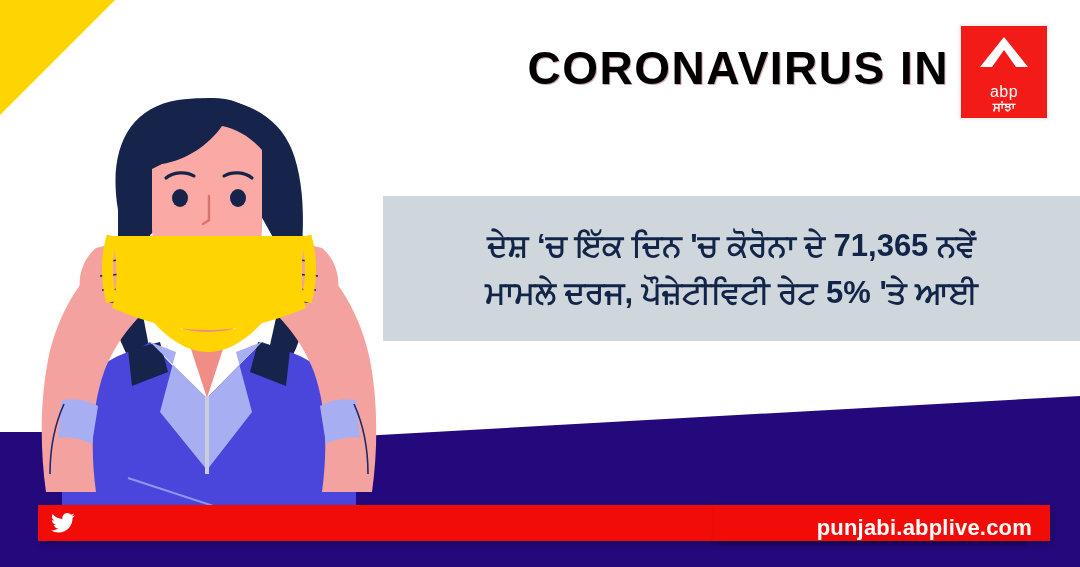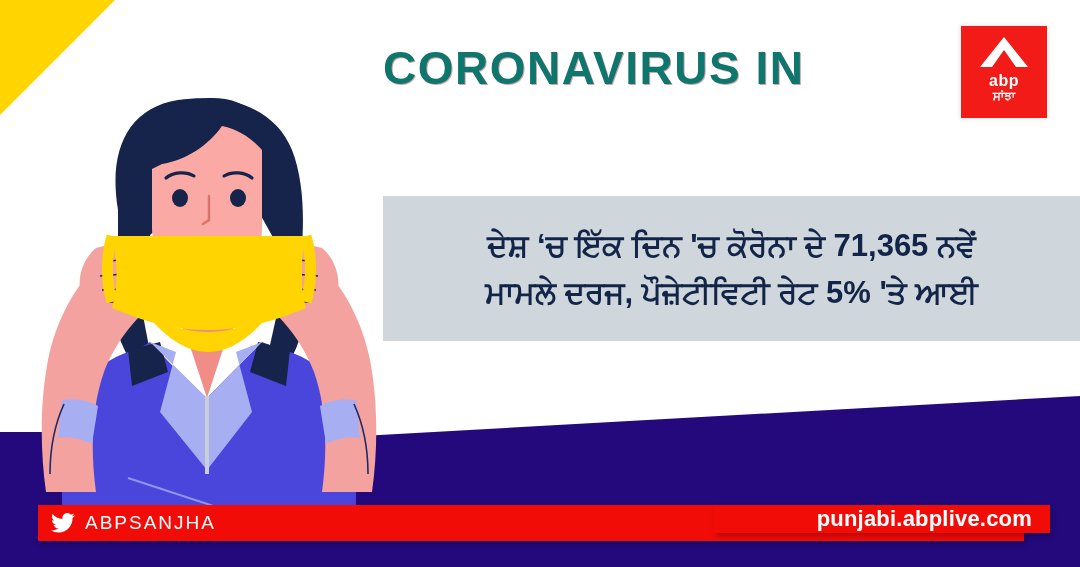--- a/index.html
+++ b/index.html
@@ -28,39 +28,39 @@
     background:#24097C;
   }
 
   
   .illus{position:absolute;left:0;top:0;width:420px;height:530px;}
   .illus svg{display:block;}
 
   
   .headline{
     position:absolute;left:383px;top:42px;width:566px;
-    text-align:left;
-    color:#0f766e;
+    text-align:right;
+    color:#000000;
     font-weight:bold;
     font-size:46px;
     line-height:52px;
     letter-spacing:1.5px;
     text-shadow:1px 1px 0 rgba(120,0,0,.35);
   }
 
   
   .logo{
     position:absolute;left:961px;top:26px;width:86px;height:92px;
     background:#F21B17;
     display:flex;flex-direction:column;align-items:center;justify-content:flex-start;
     box-shadow:0 0 6px rgba(0,0,0,.12);
   }
   .logo .chev{margin-top:11px;}
   .logo .abp{
-    color:#fff;font-weight:bold;font-size:16px;line-height:16px;margin-top:2px;
+    color:#fff;font-weight:normal;font-size:16px;line-height:16px;margin-top:13px;
     letter-spacing:.5px;
   }
   .logo .sanjha{
     color:#fff;font-weight:bold;font-size:12px;line-height:15px;margin-top:0px;
   }
 
   
   .subpanel{
     position:absolute;left:383px;top:196px;width:697px;height:145px;
     background:#CFD7DD;
@@ -83,23 +83,23 @@
     position:absolute;left:38px;top:505px;width:986px;height:36px;
     background:#F20C08;
     display:flex;align-items:center;
     box-shadow:2px 3px 5px rgba(0,0,0,.25);
   }
   .twitter-bar .tw-icon{margin-left:13px;display:flex;align-items:center;}
   .twitter-bar .handle{
     color:#fff;font-size:19px;letter-spacing:2px;margin-left:10px;
   }
   .site-bar{
-    position:absolute;left:714px;top:505px;width:336px;height:28px;
+    position:absolute;left:714px;top:505px;width:336px;height:36px;
     background:#F20C08;
-    display:flex;align-items:center;justify-content:flex-end;
+    display:flex;align-items:flex-end;justify-content:flex-end;
     box-shadow:2px 3px 5px rgba(0,0,0,.25);
   }
   .site-bar .site{
     color:#fff;font-weight:bold;font-size:22px;margin-right:18px;letter-spacing:.2px;
   }
 </style>
 </head>
 <body>
 
 <div class="card">
@@ -208,20 +208,19 @@
     <div class="subtext">ਦੇਸ਼ ‘ਚ ਇੱਕ ਦਿਨ 'ਚ ਕੋਰੋਨਾ ਦੇ 71,365 ਨਵੇਂ
 ਮਾਮਲੇ ਦਰਜ, ਪੌਜ਼ੇਟੀਵਿਟੀ ਰੇਟ 5% 'ਤੇ ਆਈ</div>
   </div>
 
   <div class="twitter-bar">
     <span class="tw-icon">
       <svg width="24" height="20" viewBox="0 0 24 20" xmlns="http://www.w3.org/2000/svg">
         <path d="M23.6 2.4c-.9.4-1.8.7-2.8.8 1-.6 1.8-1.6 2.1-2.7-.9.6-2 1-3.1 1.2C19 .6 17.7 0 16.3 0c-2.7 0-4.9 2.2-4.9 4.9 0 .4 0 .8.1 1.1C7.4 5.8 3.9 3.9 1.6 1 1.2 1.7 1 2.5 1 3.4c0 1.7.9 3.2 2.2 4.1-.8 0-1.6-.2-2.2-.6v.1c0 2.4 1.7 4.4 3.9 4.8-.4.1-.8.2-1.3.2-.3 0-.6 0-.9-.1.6 2 2.4 3.4 4.6 3.4-1.7 1.3-3.8 2.1-6.1 2.1-.4 0-.8 0-1.2-.1 2.2 1.4 4.8 2.2 7.5 2.2 9.1 0 14-7.5 14-14v-.6c1-.7 1.8-1.6 2.5-2.5z" fill="#ffffff"></path>
       </svg>
     </span>
-    <span class="handle">ABPSANJHA</span>
   </div>
 
   <div class="site-bar">
     <span class="site">punjabi.abplive.com</span>
   </div>
 
 </div>
 
 </body></html>

